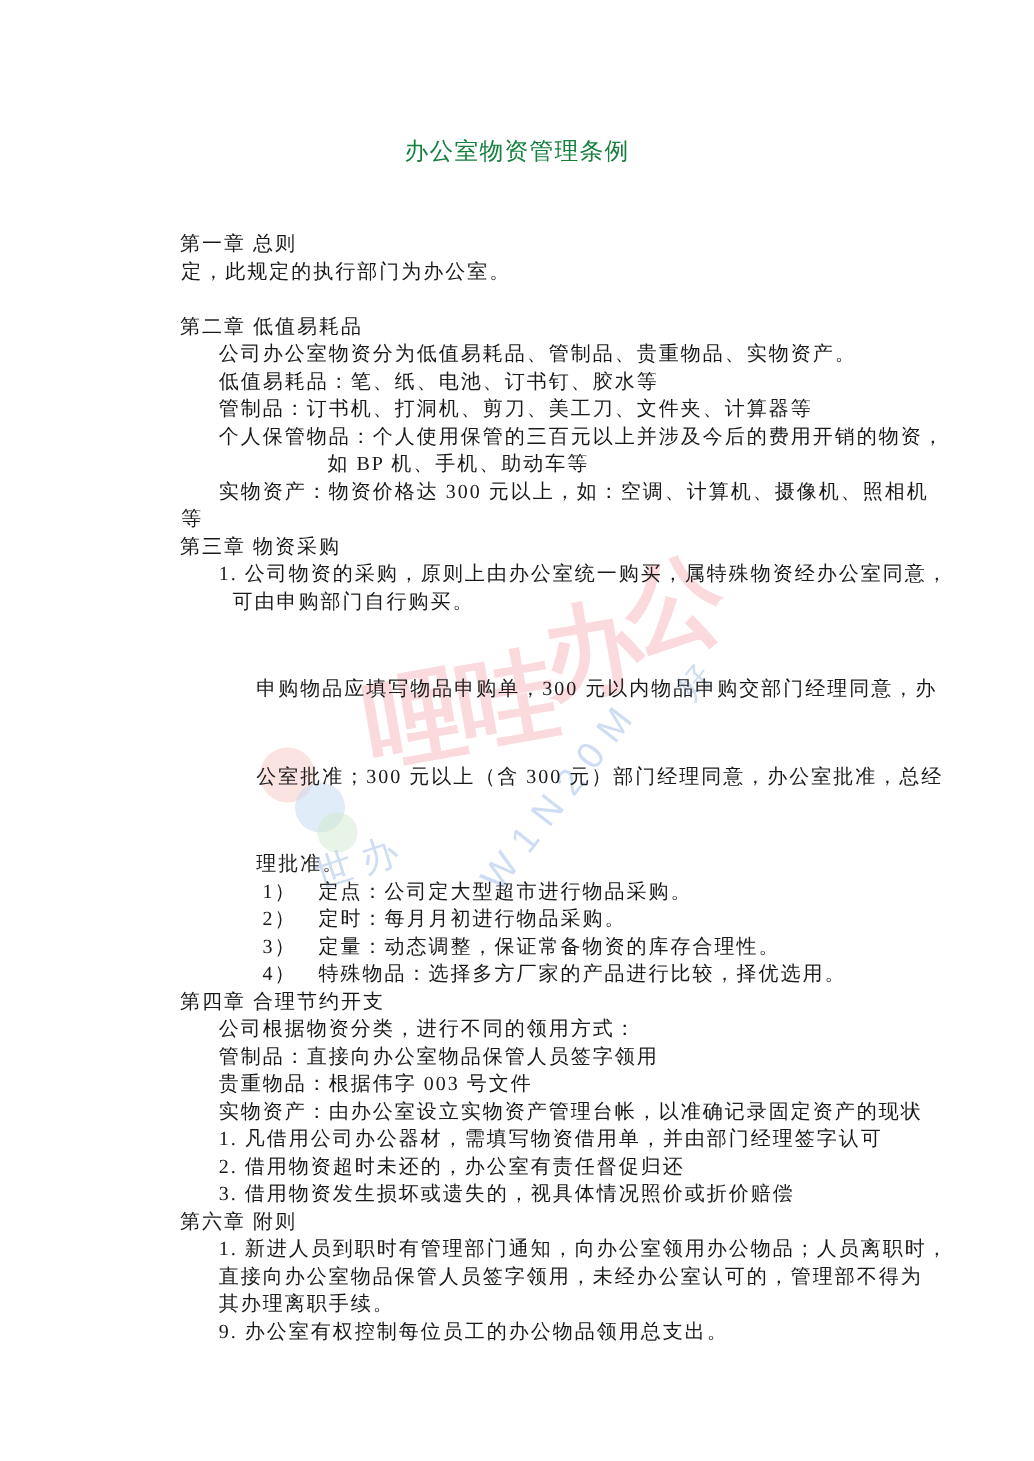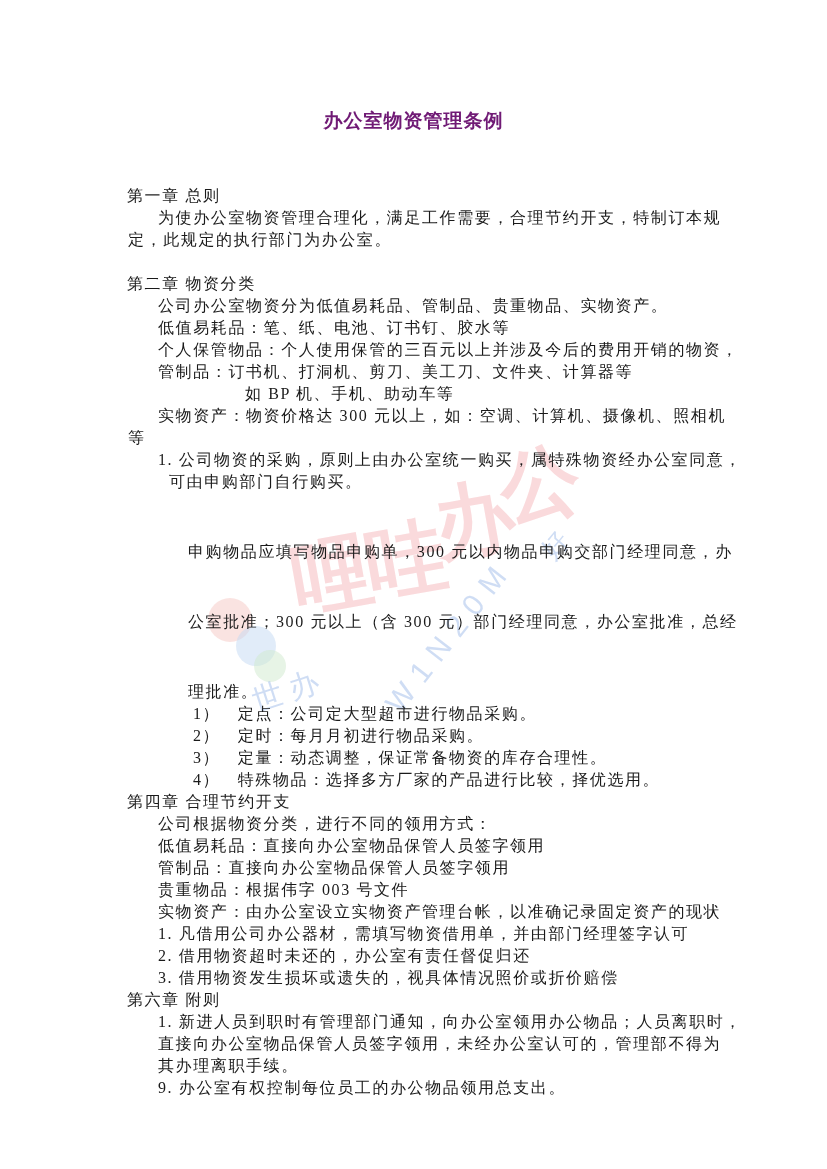--- a/index.html
+++ b/index.html
@@ -36,25 +36,25 @@
     line-height:1;white-space:nowrap;
   }
   .wm-g0{left:404px;top:688px;font-size:30px;letter-spacing:10px;transform:rotate(-52deg);transform-origin:left bottom;}
   .wm-g1{left:258px;top:686px;font-size:30px;letter-spacing:8px;transform:rotate(-18deg);transform-origin:left bottom;}
   .wm-g2{left:542px;top:532px;font-size:26px;transform:rotate(-50deg);}
   
   .content{position:absolute;inset:0;z-index:2;}
   .doc-title{
     position:absolute;top:108px;left:0;right:0;
     text-align:center;
-    font-size:19px;font-weight:bold;letter-spacing:1px;
-    color:#701a75;
+    font-size:19px;font-weight:normal;letter-spacing:1px;
+    color:#15803d;
   }
   .lines{
-    position:absolute;top:185px;left:124px;width:600px;
+    position:absolute;top:185px;left:141px;width:600px;
     font-size:16px;line-height:22px;letter-spacing:1.6px;
   }
   .line{height:22px;white-space:nowrap;}
   .h{margin-left:3px;}     
   .a{margin-left:4px;}       
   .b{margin-left:34px;}    
   .c{margin-left:45px;}    
   .d{margin-left:64px;margin-top:48px;}    
   .e{margin-left:69px;}    
   .f{margin-left:121px;}   
@@ -75,43 +75,42 @@
     <span class="wm-diag wm-g0">W1N20M</span>
     <span class="wm-diag wm-g1">世办</span>
     <span class="wm-diag wm-g2">好</span>
   </div>
 
   <div class="content">
     <div class="doc-title">办公室物资管理条例</div>
 
     <div class="lines">
       <div class="line h">第一章 总则</div>
-      <div class="line b">为使办公室物资管理合理化，满足工作需要，合理节约开支，特制订本规</div>
       <div class="line a">定，此规定的执行部门为办公室。</div>
       <div class="line"></div>
-      <div class="line h">第二章 物资分类</div>
+      <div class="line h">第二章 低值易耗品</div>
       <div class="line b">公司办公室物资分为低值易耗品、管制品、贵重物品、实物资产。</div>
       <div class="line b">低值易耗品：笔、纸、电池、订书钉、胶水等</div>
+      <div class="line b">管制品：订书机、打洞机、剪刀、美工刀、文件夹、计算器等</div>
       <div class="line b">个人保管物品：个人使用保管的三百元以上并涉及今后的费用开销的物资，</div>
-      <div class="line b">管制品：订书机、打洞机、剪刀、美工刀、文件夹、计算器等</div>
       <div class="line f">如 BP 机、手机、助动车等</div>
       <div class="line b">实物资产：物资价格达 300 元以上，如：空调、计算机、摄像机、照相机</div>
       <div class="line a">等</div>
+      <div class="line h">第三章 物资采购</div>
       <div class="line b">1. 公司物资的采购，原则上由办公室统一购买，属特殊物资经办公室同意，</div>
       <div class="line c">可由申购部门自行购买。</div>
       <div class="line d">申购物品应填写物品申购单，300 元以内物品申购交部门经理同意，办</div>
       <div class="line d">公室批准；300 元以上（含 300 元）部门经理同意，办公室批准，总经</div>
       <div class="line d">理批准。</div>
       <div class="line e">1）　定点：公司定大型超市进行物品采购。</div>
       <div class="line e">2）　定时：每月月初进行物品采购。</div>
       <div class="line e">3）　定量：动态调整，保证常备物资的库存合理性。</div>
       <div class="line e">4）　特殊物品：选择多方厂家的产品进行比较，择优选用。</div>
       <div class="line h">第四章 合理节约开支</div>
       <div class="line b">公司根据物资分类，进行不同的领用方式：</div>
-      <div class="line b">低值易耗品：直接向办公室物品保管人员签字领用</div>
       <div class="line b">管制品：直接向办公室物品保管人员签字领用</div>
       <div class="line b">贵重物品：根据伟字 003 号文件</div>
       <div class="line b">实物资产：由办公室设立实物资产管理台帐，以准确记录固定资产的现状</div>
       <div class="line b">1. 凡借用公司办公器材，需填写物资借用单，并由部门经理签字认可</div>
       <div class="line b">2. 借用物资超时未还的，办公室有责任督促归还</div>
       <div class="line b">3. 借用物资发生损坏或遗失的，视具体情况照价或折价赔偿</div>
       <div class="line h">第六章 附则</div>
       <div class="line b">1. 新进人员到职时有管理部门通知，向办公室领用办公物品；人员离职时，</div>
       <div class="line b">直接向办公室物品保管人员签字领用，未经办公室认可的，管理部不得为</div>
       <div class="line b">其办理离职手续。</div>

